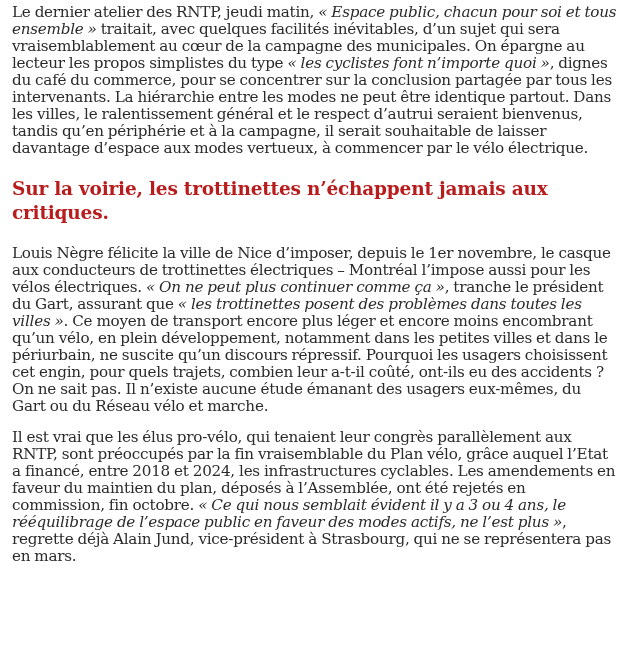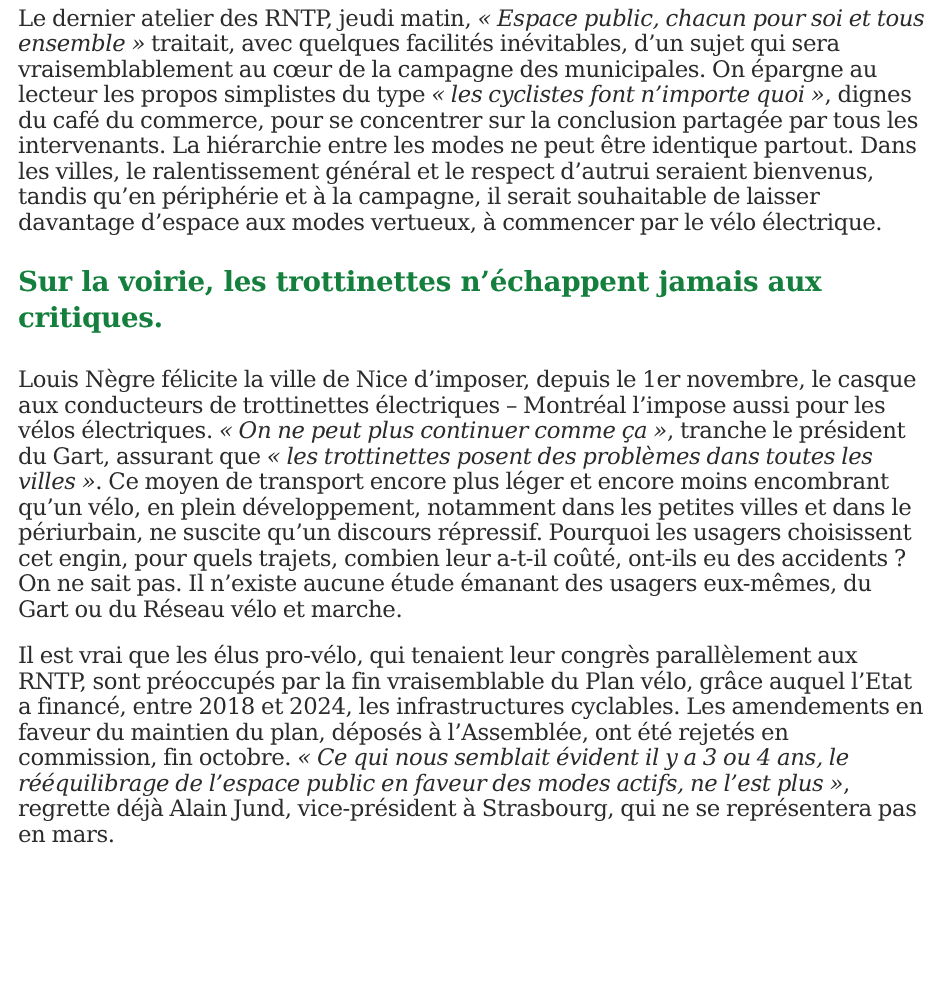--- a/index.html
+++ b/index.html
@@ -21,21 +21,21 @@
     .para {
       font-size: 15.2px;
       line-height: 17px;
       margin: 0 0 14px 0;
       letter-spacing: -0.25px;
       word-spacing: -0.5px;
     }
     .para em { font-style: italic; }
     .subhead {
       font-family: "DejaVu Serif", "Liberation Serif", serif;
-      color: #15803d;
+      color: #b91c1c;
       font-weight: bold;
       font-size: 18.5px;
       line-height: 24px;
       margin: 20px 0 20px 0;
       letter-spacing: -0.2px;
     }
   </style>
 </head>
 <body>
 

